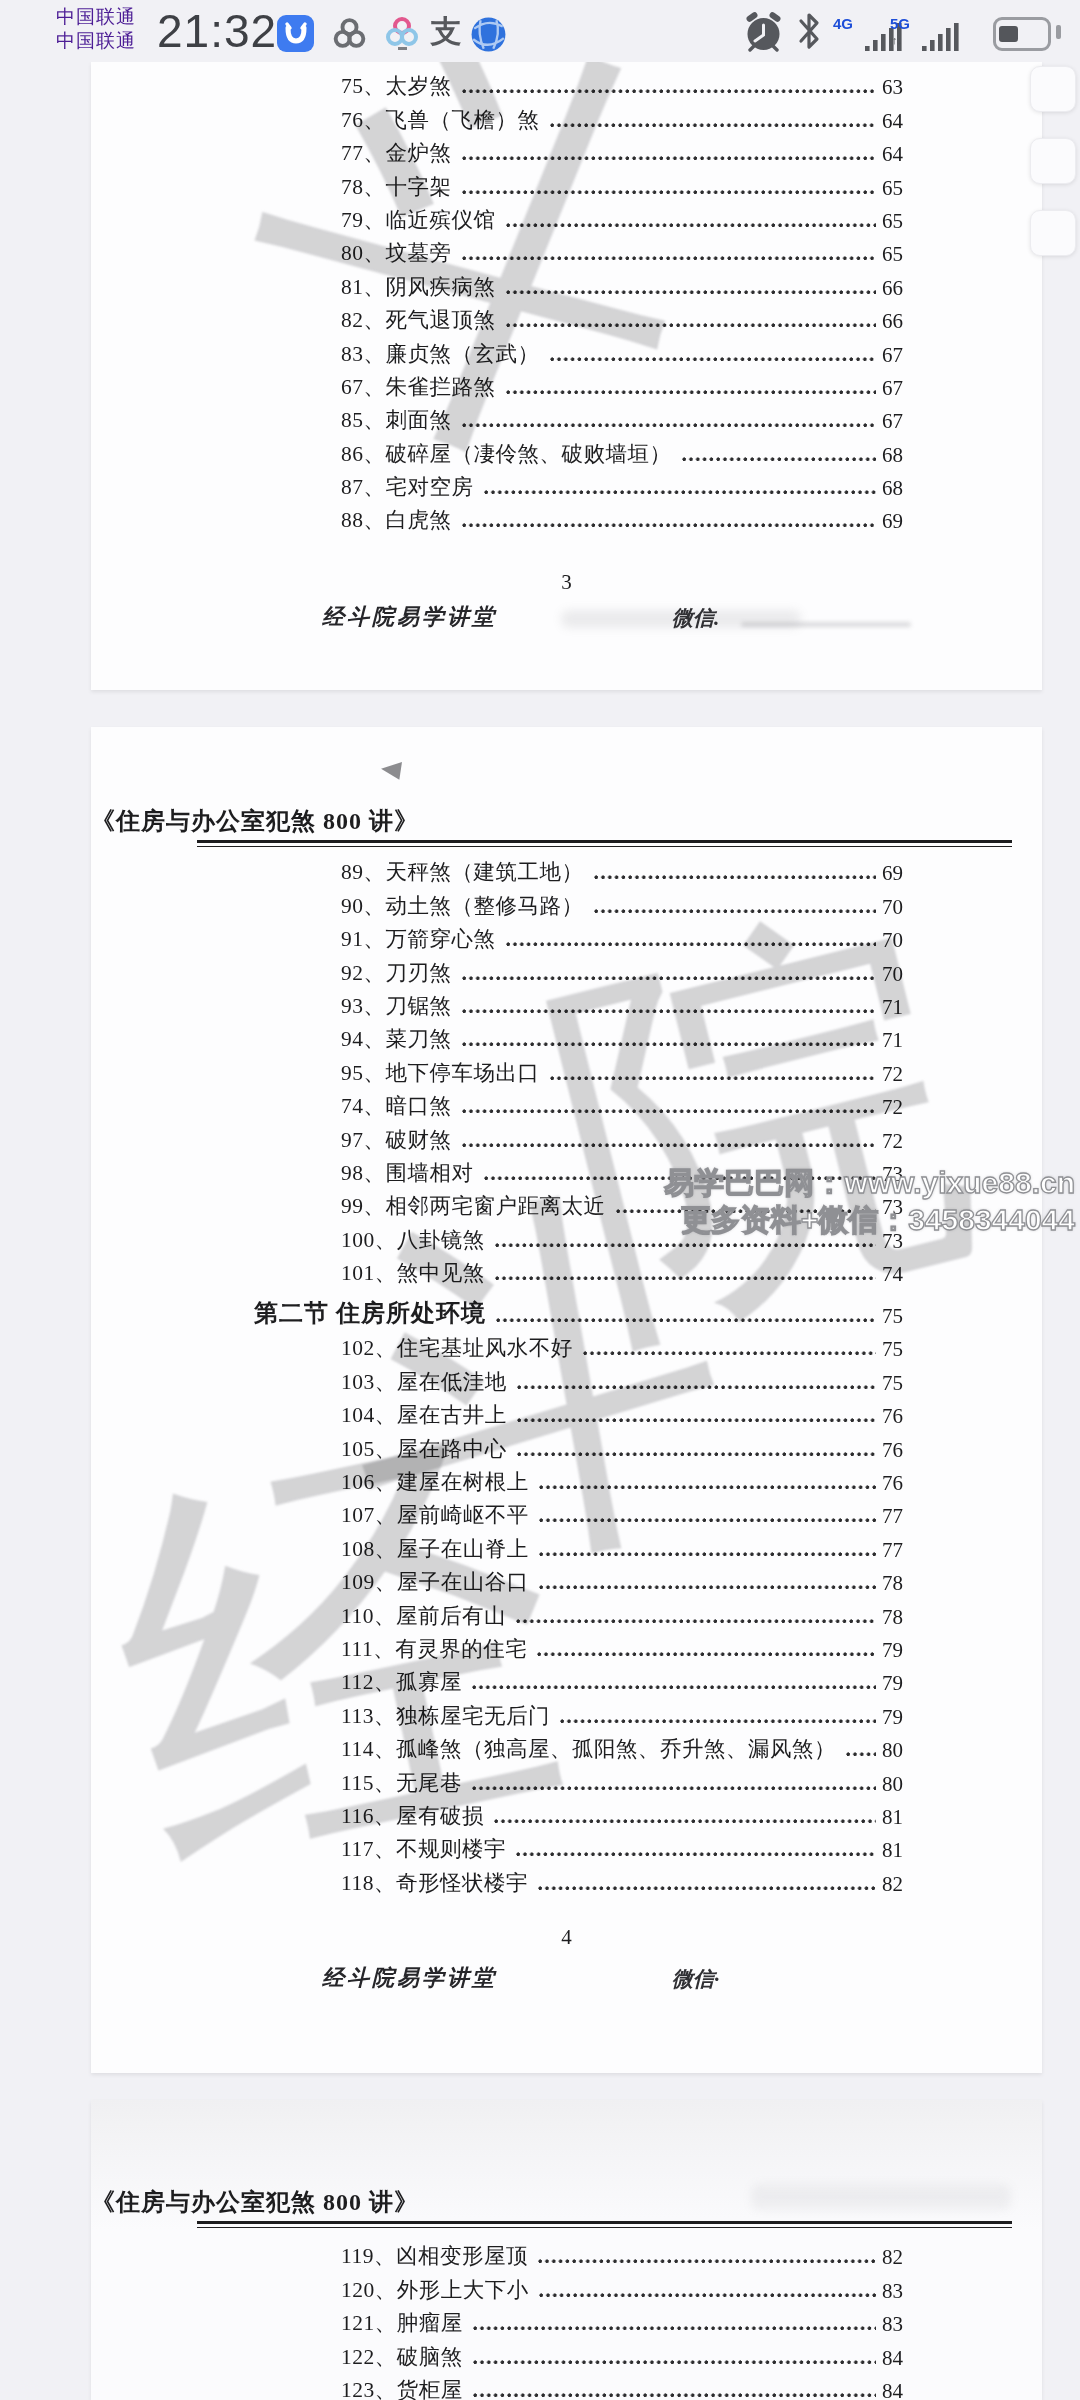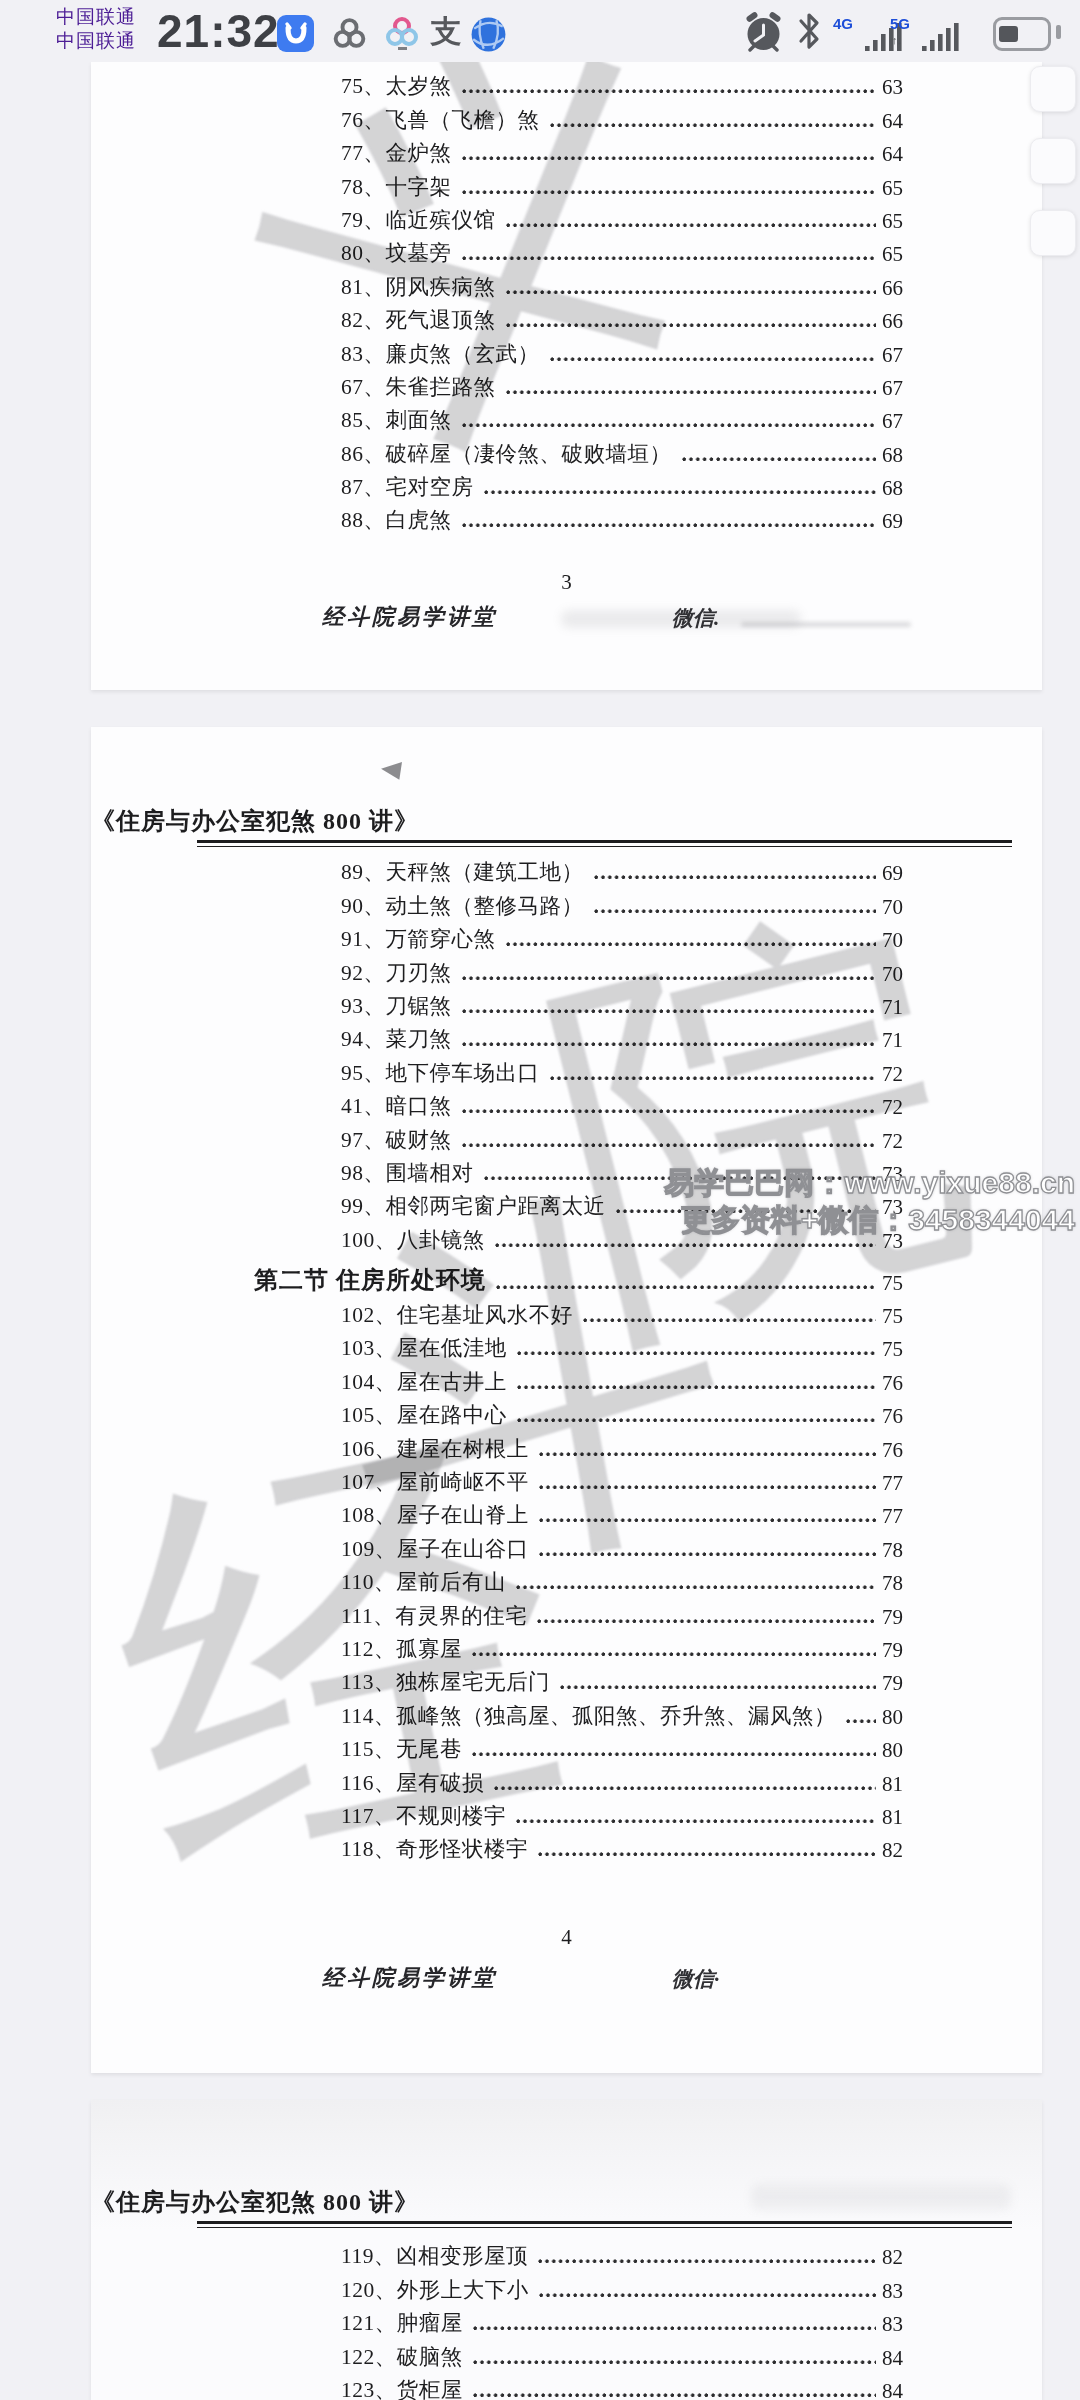--- a/index.html
+++ b/index.html
@@ -2,21 +2,21 @@
 <html><head>
 <meta charset="utf-8">
 <style>
   html,body{margin:0;padding:0;}
   body{width:1080px;height:2400px;background:#f1f1f5;position:relative;overflow:hidden;
        font-family:"Liberation Sans",sans-serif;-webkit-text-stroke:0;}
 
   
   #statusbar{position:absolute;top:0;left:0;width:1080px;height:62px;background:#f1f1f5;z-index:30;}
   .carrier{position:absolute;left:56px;top:5px;font-size:19px;line-height:24px;color:#4c1d95;font-weight:500;letter-spacing:1px;}
-  .time{position:absolute;left:157px;top:0px;font-size:46px;line-height:62px;color:#3e4045;font-weight:700;letter-spacing:1px;}
+  .time{position:absolute;left:157px;top:0px;font-size:46px;line-height:62px;color:#3e4045;font-weight:400;letter-spacing:1px;}
   .appicon{position:absolute;top:15px;width:37px;height:37px;}
   .ai1{left:277px;background:#3e7bf0;border-radius:9px;display:flex;align-items:center;justify-content:center;}
   .ai4{left:429px;top:12px;width:34px;font-size:31px;font-weight:700;color:#56585c;text-align:center;line-height:40px;}
   .sicon{position:absolute;top:12px;}
   .g-label{font-size:15px;font-weight:700;color:#1d4ed8;line-height:21px;}
   .g-arrows{font-size:11px;color:#515358;letter-spacing:-1px;line-height:10px;}
   .batt-body{position:absolute;left:0;top:3px;width:52px;height:28px;border:3.5px solid #9a9ca1;border-radius:9px;}
   .batt-fill{position:absolute;left:3px;top:3px;width:19px;height:16px;background:#54565b;border-radius:3px;top:50%;transform:translateY(-50%);}
   .batt-nub{position:absolute;left:63px;top:11px;width:5px;height:14px;background:#9a9ca1;border-radius:2px;}
 
@@ -283,21 +283,21 @@
         <span class="toc-page">71</span>
       </div>
 
       <div class="toc-row">
         <span class="toc-label">95、地下停车场出口</span>
         <span class="toc-dots"></span>
         <span class="toc-page">72</span>
       </div>
 
       <div class="toc-row">
-        <span class="toc-label">41、暗口煞</span>
+        <span class="toc-label">74、暗口煞</span>
         <span class="toc-dots"></span>
         <span class="toc-page">72</span>
       </div>
 
       <div class="toc-row">
         <span class="toc-label">97、破财煞</span>
         <span class="toc-dots"></span>
         <span class="toc-page">72</span>
       </div>
 
@@ -312,20 +312,25 @@
         <span class="toc-dots"></span>
         <span class="toc-page">73</span>
       </div>
 
       <div class="toc-row">
         <span class="toc-label">100、八卦镜煞</span>
         <span class="toc-dots"></span>
         <span class="toc-page">73</span>
       </div>
 
+      <div class="toc-row">
+        <span class="toc-label">101、煞中见煞</span>
+        <span class="toc-dots"></span>
+        <span class="toc-page">74</span>
+      </div>
     </div>
 
   <div class="section-row">
     <span class="section-label">第二节 住房所处环境</span>
     <span class="toc-dots"></span>
     <span class="toc-page">75</span>
   </div>
 
   <div class="toc-rows">
 

